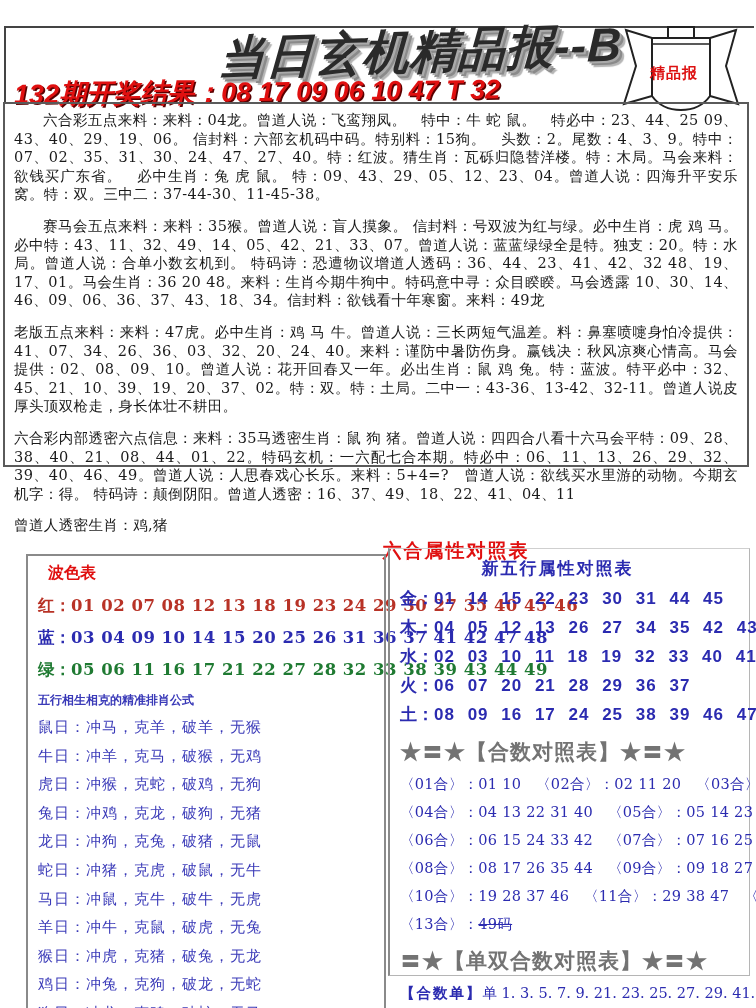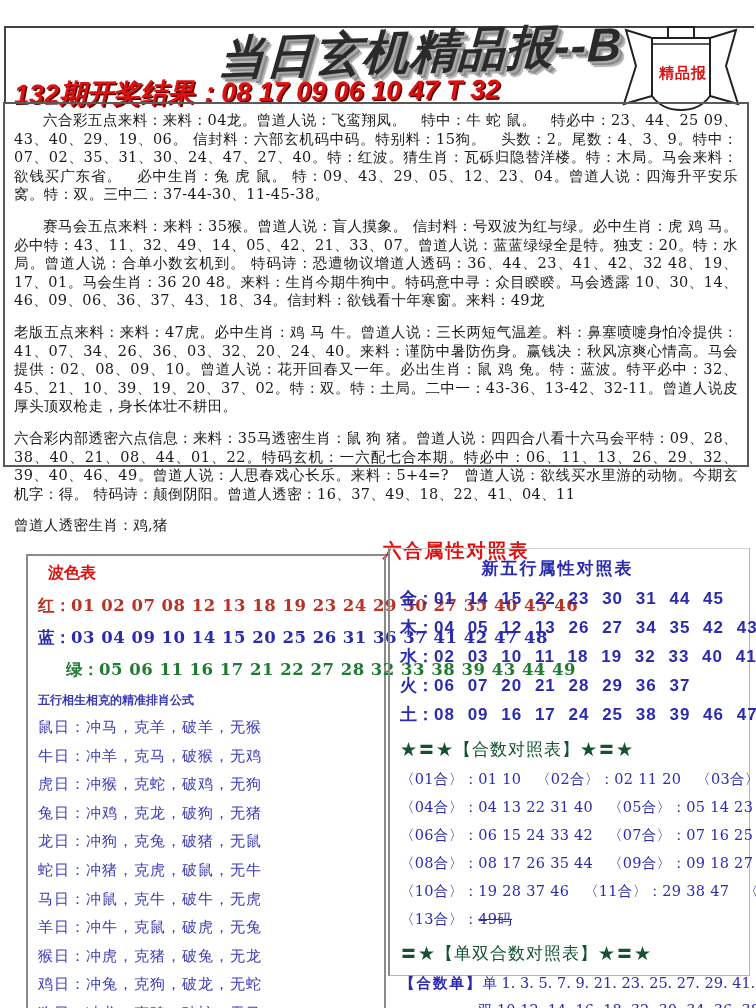--- a/index.html
+++ b/index.html
@@ -24,21 +24,21 @@
     position:absolute;top:74px;left:14px;white-space:nowrap;
     font-family:"Liberation Sans", sans-serif;
     font-size:27px;font-weight:bold;font-style:italic;
     color:#e01010;letter-spacing:0px;
     text-shadow:1.5px 1.5px 0 #5a0000;
     transform:rotate(-0.6deg);
   }
   
   .ribbon{position:absolute;top:26px;right:16px;width:118px;height:86px;}
   .ribbon-label{
-    position:absolute;top:38px;left:33px;width:56px;text-align:center;
+    position:absolute;top:38px;left:24px;width:56px;text-align:center;
     font-family:"Liberation Sans", sans-serif;
     font-size:15px;font-weight:bold;color:#dd1111;letter-spacing:1px;
   }
   
   .report-box{
     position:absolute;top:102px;left:3px;width:746px;height:365px;
     border:2px solid #5a5a5a;box-sizing:border-box;
     padding:7px 9px 0 9px;
   }
   .report-box p{
@@ -64,32 +64,32 @@
     position:absolute;top:548px;left:388px;width:362px;height:428px;
     border-left:2px solid #8a8a8a;border-right:1px solid #b5b5b5;
     border-bottom:1px solid #b5b5b5;border-top:1px solid #cfcfcf;
     box-sizing:border-box;padding:6px 4px 0 10px;
   }
   .wave-title{color:#e01010;font-size:16px;font-weight:bold;
     font-family:"Liberation Sans", sans-serif;margin:2px 0 6px 10px;}
   .wave-row{font-size:16.5px;font-weight:bold;line-height:32px;white-space:nowrap;}
   .wave-red{color:#b83226;}
   .wave-blue{color:#2b2bb0;}
-  .wave-green{color:#1f7a32;margin-left:28px;}
+  .wave-green{color:#1f7a32;}
   .wave-row .nums{letter-spacing:0.5px;}
   .formula-title{color:#3a3ab8;font-size:12px;font-weight:bold;
     font-family:"Liberation Sans", sans-serif;margin:6px 0 4px 0;}
   .zodiac-line{color:#3a3ab8;font-size:15px;line-height:28.6px;
     font-family:"Liberation Sans", sans-serif;letter-spacing:1px;white-space:nowrap;}
   .five-title{color:#2b2bb0;font-size:17px;font-weight:bold;text-align:center;
     font-family:"Liberation Sans", sans-serif;margin:2px 30px 4px 0;letter-spacing:2px;}
   .element-row{color:#2b2bb0;font-size:17px;font-weight:bold;line-height:29px;
     white-space:nowrap;font-family:"Liberation Sans", sans-serif;}
   .element-row .nums{word-spacing:7px;letter-spacing:1px;margin-top:27px;}
-  .sub-title{color:#14532d;font-size:17px;font-weight:normal;margin:9px 0 4px 0;
+  .sub-title{color:#737373;font-size:21px;font-weight:bold;margin:9px 0 4px 0;
     font-family:"Liberation Sans", sans-serif;letter-spacing:1px;}
   .hesu-line{color:#2b2bb0;font-size:14.5px;line-height:28px;white-space:nowrap;
     letter-spacing:0.3px;}
   .strike{text-decoration:line-through;}
   .ds-line{color:#2b2bb0;font-size:14.5px;line-height:27px;white-space:nowrap;}
   .ds-line .lbl{font-weight:bold;letter-spacing:2px;}
   .ds-cont{padding-left:78px;}
 </style>
 </head>
 <body>

